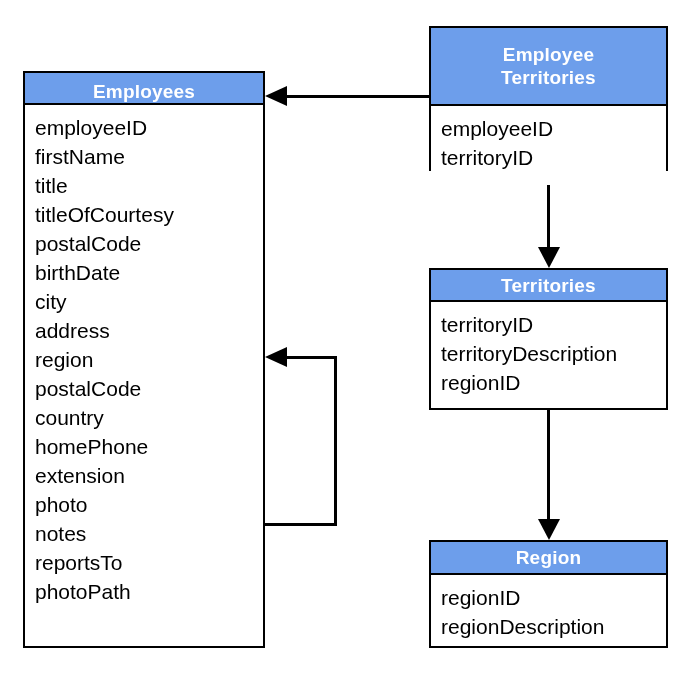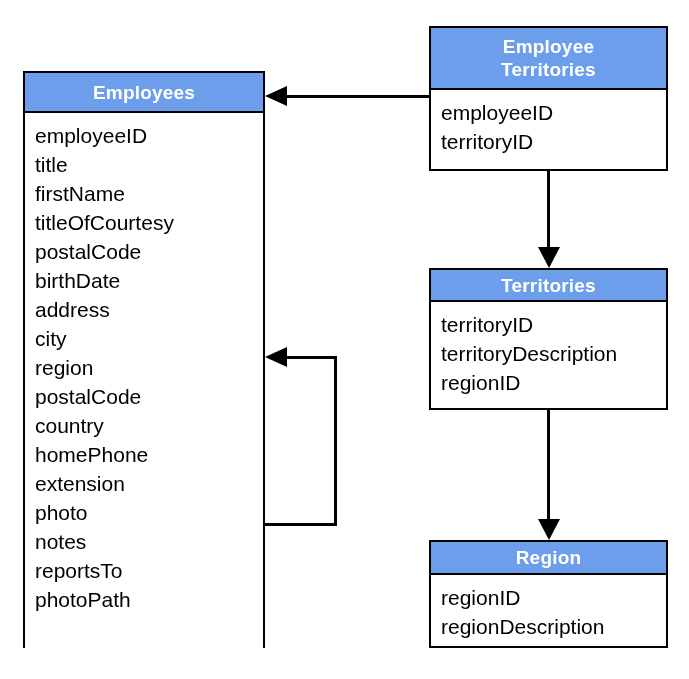--- a/index.html
+++ b/index.html
@@ -51,27 +51,27 @@
   .field {
     font-size: 21px;
     line-height: 29px;
     color: #000000;
     white-space: nowrap;
   }
   
   #entity-employees {
     left: 23px;  top: 71px;  width: 242px;  height: 577px;
   }
-  #entity-employees > .entity-header { height: 40px; }
+  #entity-employees > .entity-header { height: 32px; justify-content: flex-end; }
   #entity-employees > .entity-body   { height: 541px; }
 
   #entity-employee-territories {
     left: 429px; top: 26px;  width: 239px;  height: 145px;
   }
-  #entity-employee-territories > .entity-header { height: 62px; }
+  #entity-employee-territories > .entity-header { height: 78px; }
   #entity-employee-territories > .entity-body   { height: 79px; }
 
   #entity-territories {
     left: 429px; top: 268px; width: 239px;  height: 142px;
   }
   #entity-territories > .entity-header { height: 32px; }
   #entity-territories > .entity-body   { height: 106px; }
 
   #entity-region {
     left: 429px; top: 540px; width: 239px;  height: 108px;
@@ -126,27 +126,27 @@
 <body>
 
 <div id="canvas">
 
   <div class="entity" id="entity-employees">
     <div class="entity-header">
       <span class="hdr-line">Employees</span>
     </div>
     <div class="entity-body">
       <div class="field">employeeID</div>
+      <div class="field">firstName</div>
       <div class="field">title</div>
-      <div class="field">firstName</div>
       <div class="field">titleOfCourtesy</div>
       <div class="field">postalCode</div>
       <div class="field">birthDate</div>
+      <div class="field">city</div>
       <div class="field">address</div>
-      <div class="field">city</div>
       <div class="field">region</div>
       <div class="field">postalCode</div>
       <div class="field">country</div>
       <div class="field">homePhone</div>
       <div class="field">extension</div>
       <div class="field">photo</div>
       <div class="field">notes</div>
       <div class="field">reportsTo</div>
       <div class="field">photoPath</div>
     </div>

